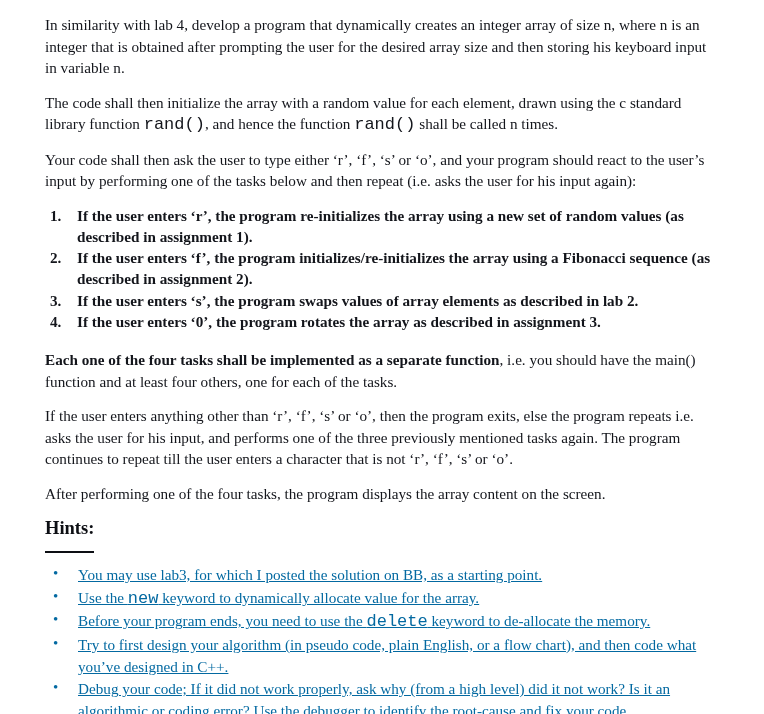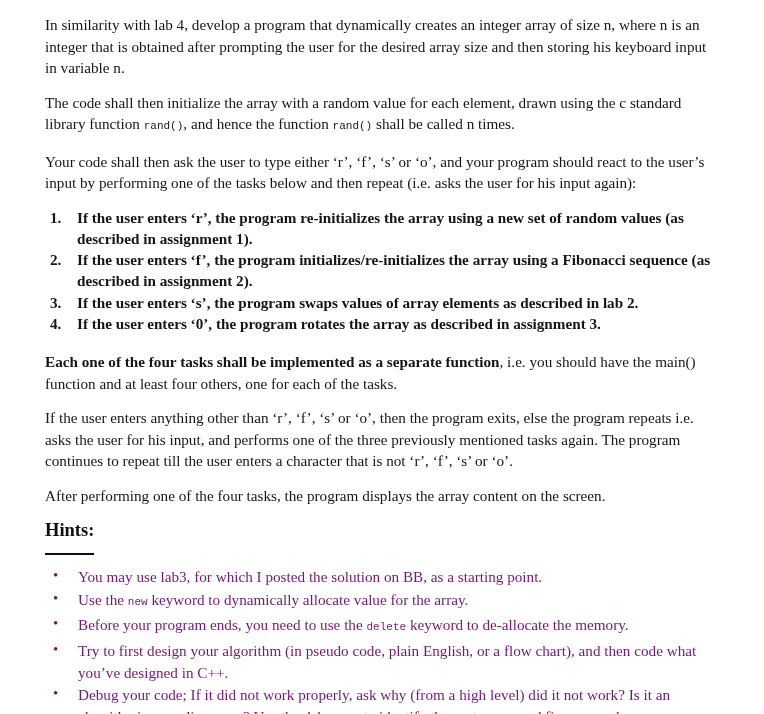--- a/index.html
+++ b/index.html
@@ -31,21 +31,21 @@
   }
   p.para {
     margin: 0 0 13px 0;
     font-size: 15.2px;
     line-height: 21.5px;
     text-align: left;
     color: #13151b;
   }
   .mono {
     font-family: "Liberation Mono", "DejaVu Sans Mono", monospace;
-    font-size: 11px;
+    font-size: 17px;
     letter-spacing: 0px;
   }
   .bold {
     font-weight: bold;
   }
   ol.numlist {
     margin: 0 0 13px 0;
     padding: 0;
     list-style: none;
     counter-reset: numitem;
@@ -75,21 +75,22 @@
     padding: 0;
     list-style: none;
   }
   ul.bullist > li {
     position: relative;
     padding-left: 25px;
     margin-left: 8px;
     font-size: 15.2px;
     line-height: 21.6px;
     margin-bottom: 1px;
-    color: #701a75;
+    color: #0369a1;
+    text-decoration: underline;
   }
   ul.bullist > li::before {
     content: "\2022";
     position: absolute;
     left: 0;
     top: -1px;
     font-size: 15px;
     line-height: 21.6px;
   }
   h2.section-heading {

